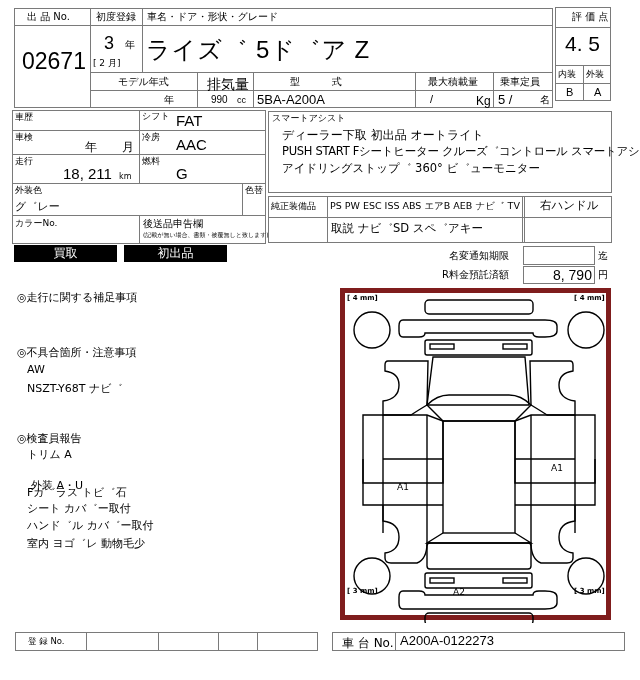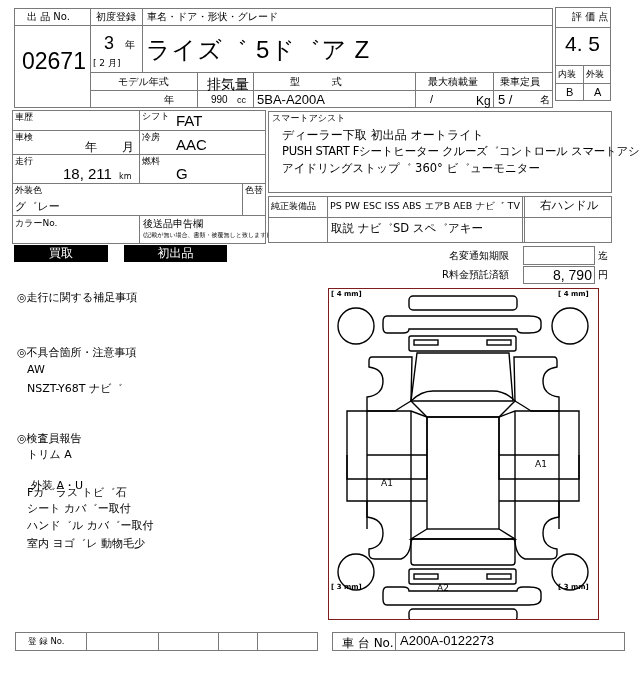--- a/index.html
+++ b/index.html
@@ -117,21 +117,21 @@
   <div class="hl" style="left:268px;top:217px;width:344px;"></div>
   <div class="vl" style="left:327px;top:196px;height:47px;"></div>
   <div class="vl" style="left:522px;top:196px;height:47px;"></div>
   <div class="vl" style="left:524px;top:196px;height:47px;"></div>
   <div class="lbl" style="left:271px;top:202px;font-size:9px;">純正装備品</div>
   <div class="lbl" style="left:330px;top:201px;font-size:9.5px;">PS PW ESC ISS ABS エアB AEB ナビ゛ TV</div>
   <div class="lbl" style="left:540px;top:200px;font-size:11.5px;">右ハンドル</div>
   <div class="lbl" style="left:331px;top:223px;font-size:11.5px;">取説  ナビ゛SD  スペ゛アキー</div>
 </div>
 
-<div class="blackbtn" style="left:14px;top:245px;width:94px;">買取</div>
+<div class="blackbtn" style="left:14px;top:245px;width:103px;">買取</div>
 <div class="blackbtn" style="left:124px;top:245px;width:103px;">初出品</div>
 
 <div>
   <div class="lbl" style="left:449px;top:251px;font-size:10px;">名変通知期限</div>
   <div class="box" style="left:523px;top:246px;width:72px;height:19px;"></div>
   <div class="lbl" style="left:598px;top:251px;font-size:10px;">迄</div>
   <div class="lbl" style="left:442px;top:270px;font-size:10px;">R料金預託済額</div>
   <div class="box" style="left:523px;top:266px;width:72px;height:18px;"></div>
   <div class="val" style="left:553px;top:268px;font-size:14px;">8, 790</div>
   <div class="lbl" style="left:598px;top:270px;font-size:10px;">円</div>
@@ -146,21 +146,21 @@
 
   <div class="note" style="left:17px;top:433px;">◎検査員報告</div>
   <div class="note" style="left:27px;top:449px;">トリム  A</div>
   <div class="note" style="left:31px;top:468px;margin-top:12px;">外装  A・U</div>
   <div class="note" style="left:27px;top:487px;">Fガ゛ラス  トビ゛石</div>
   <div class="note" style="left:27px;top:503px;">シート  カバ゛ー取付</div>
   <div class="note" style="left:27px;top:520px;">ハンド゛ル  カバ゛ー取付</div>
   <div class="note" style="left:27px;top:538px;">室内  ヨゴ゛レ  動物毛少</div>
 </div>
 
-<div class="abs" style="left:328px;top:288px;width:271px;height:332px;border:1px solid #7f1d1d;">
+<div class="abs" style="left:340px;top:288px;width:271px;height:332px;border:5px solid #7f1d1d;">
   <svg width="269" height="330" viewBox="0 0 269 330" style="position:absolute;left:0;top:0;">
     <g fill="none" stroke="#000" stroke-width="1.4">
 
       <rect x="80" y="7" width="108" height="14" rx="4"></rect>
       <path d="M58 27 H200 Q212 27 212 33 V38 Q212 44 200 44 H194 Q188 44 188 40 H80 Q80 44 74 44 H58 Q54 44 54 38 V33 Q54 27 58 27 Z"></path>
       <rect x="80" y="47" width="107" height="15" rx="2"></rect>
       <rect x="85" y="51" width="24" height="5"></rect>
       <rect x="158" y="51" width="24" height="5"></rect>
 
       <circle cx="27" cy="37" r="18"></circle>

